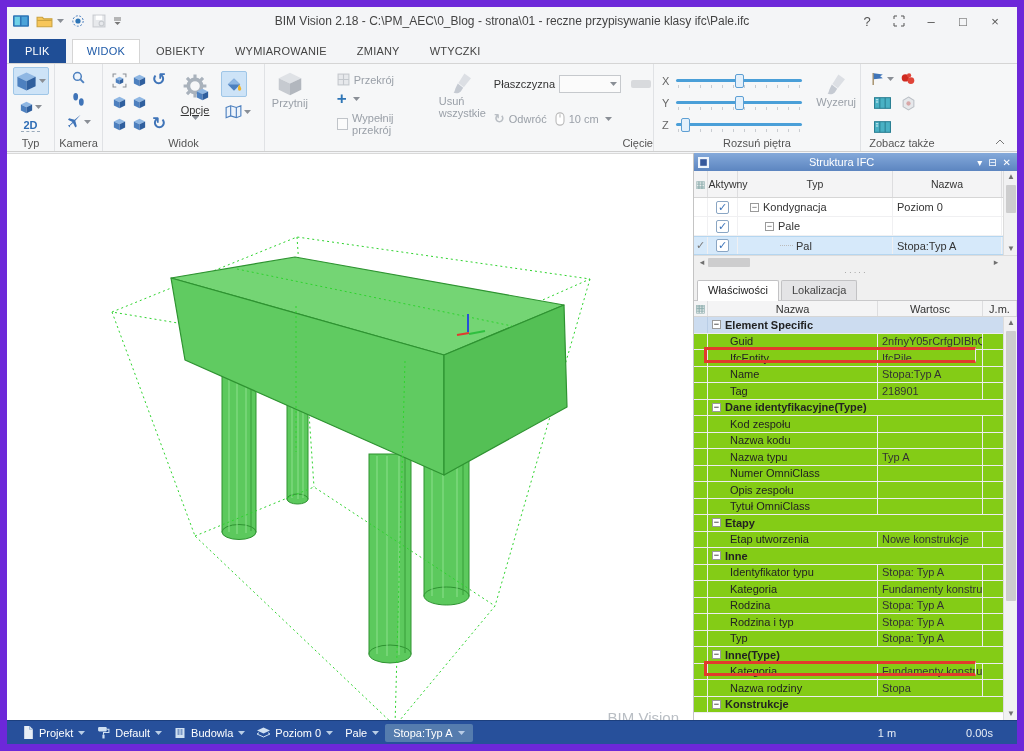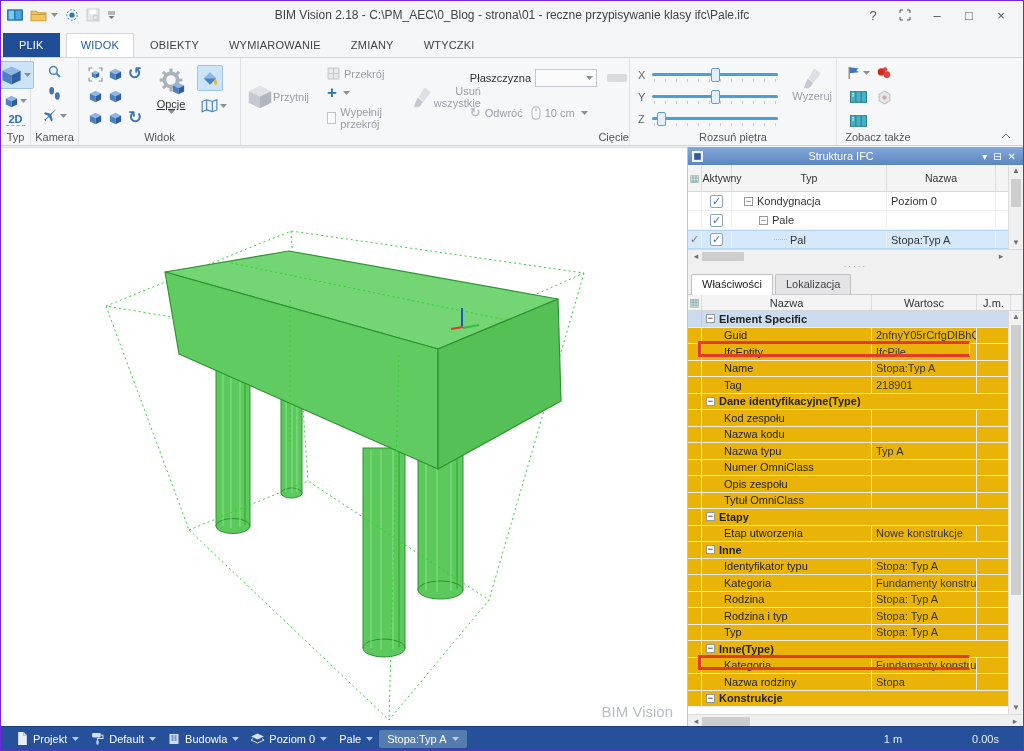--- a/index.html
+++ b/index.html
@@ -1,17 +1,17 @@
 <!DOCTYPE html>
 <html><head>
 <meta charset="utf-8">
 <style>
   html,body{margin:0;padding:0;}
   body{font-family:"Liberation Sans","DejaVu Sans",sans-serif;font-size:11px;color:#333;background:#888;}
-  .window{position:relative;width:1024px;height:751px;background:#f4f5f7;overflow:hidden;border:1px solid #6d28d9;box-sizing:border-box;}
+  .window{position:relative;width:1024px;height:751px;background:#f4f5f7;overflow:hidden;border:7px solid #6d28d9;box-sizing:border-box;}
   *{box-sizing:border-box;}
 
   
   .titlebar{position:absolute;left:0;top:0;width:100%;height:28px;display:flex;align-items:center;background:#f4f5f7;}
   .qat{display:flex;align-items:center;gap:7px;padding-left:6px;}
   .qat .qbtn{display:flex;align-items:center;gap:2px;}
   .title-text{position:absolute;left:0;right:0;text-align:center;font-size:12px;color:#444;pointer-events:none;}
   .winbtns{margin-left:auto;display:flex;align-items:center;gap:4px;padding-right:8px;z-index:2;}
   .winbtn{width:28px;height:22px;display:flex;align-items:center;justify-content:center;color:#555;font-size:13px;}
   .caret{display:inline-block;margin-left:2px;}
@@ -22,32 +22,32 @@
   .rtab.plik{background:#1f4e96;color:#fff;margin-left:2px;padding:6px 16px;}
   .rtab.active{background:#fff;color:#1e5aa8;border:1px solid #d5d5d5;border-bottom:none;margin-left:4px;}
 
   
   .ribbon{position:absolute;left:0;top:56px;width:100%;height:89px;background:#f6f7f8;border-top:1px solid #d5d5d5;border-bottom:1px solid #cfcfcf;display:flex;}
   .rgroup{position:relative;height:100%;border-right:1px solid #e0e2e5;padding:3px 2px 16px;}
   .rgroup .glabel{position:absolute;left:0;right:0;bottom:2px;text-align:center;color:#555;}
   .ib{display:flex;align-items:center;justify-content:center;border:1px solid transparent;border-radius:2px;color:#444;}
   .ib.sel{background:#cde3f7;border-color:#9fc6e7;}
   .gray{color:#9aa0a8;}
-  .g-typ{width:30px;}
+  .g-typ{width:48px;}
   .g-typ .col{display:flex;flex-direction:column;align-items:center;gap:2px;}
   .twod{color:#2e6db5;font-weight:bold;border-bottom:1px dashed #9ab;padding:0 2px;}
   .g-kamera{width:48px;}
   .g-kamera .col{display:flex;flex-direction:column;align-items:center;gap:5px;padding-top:2px;}
   .g-widok{width:162px;display:flex;gap:4px;padding-left:6px;}
   .cubegrid{display:grid;grid-template-columns:20px 20px 20px;grid-auto-rows:22px;align-items:center;justify-items:center;padding-top:2px;}
   .opcje-col{display:flex;flex-direction:column;align-items:center;width:44px;padding-top:2px;}
   .opcje-col .lbl{margin-top:1px;text-decoration:underline;}
   .wid-right{display:flex;flex-direction:column;gap:4px;padding-top:4px;}
   .g-ciecie{width:389px;display:flex;padding-left:6px;gap:8px;}
-  .bigbtn{display:flex;flex-direction:row;align-items:center;width:52px;padding-top:4px;text-align:right;line-height:12px;}
+  .bigbtn{display:flex;flex-direction:column;align-items:center;width:52px;padding-top:4px;text-align:left;line-height:12px;}
   .stack{display:flex;flex-direction:column;gap:6px;padding-top:6px;}
   .hrow{display:flex;align-items:center;gap:4px;}
   .combo{width:62px;height:18px;background:#fbfbfb;border:1px solid #c6c9cd;display:flex;align-items:center;justify-content:flex-end;padding-right:3px;}
   .dashbtn{width:20px;height:8px;background:#d8dadd;border-radius:2px;margin-left:6px;}
   .chk{width:12px;height:12px;border:1px solid #c0c4c9;background:#fbfbfb;}
   .g-rozsun{width:207px;padding-left:8px;}
   .sliders{display:flex;flex-direction:column;gap:3px;padding-top:4px;}
   .slrow{display:flex;align-items:center;gap:6px;height:19px;}
   .sl-axis{width:8px;color:#666;}
   .sl-track{position:relative;width:126px;height:16px;}
@@ -86,21 +86,21 @@
   .vs-arrow{position:absolute;left:0;width:14px;height:12px;color:#707070;font-size:8px;text-align:center;line-height:12px;}
   .vs-thumb{position:absolute;left:2px;width:10px;background:#cdcdce;border-radius:1px;}
   .splitdots{height:8px;display:flex;align-items:center;justify-content:center;color:#9a9a9a;letter-spacing:2px;font-size:8px;line-height:4px;}
 
   .ptabs{height:23px;display:flex;align-items:flex-end;padding-left:3px;background:#f0f0f0;}
   .ptab{padding:3px 10px 4px;border:1px solid #c2c2c4;border-bottom:none;background:#e4e4e6;color:#444;margin-right:2px;border-radius:2px 2px 0 0;}
   .ptab.active{background:#fff;color:#222;position:relative;top:1px;padding-bottom:5px;}
   .phead{display:grid;grid-template-columns:14px 170px 105px 34px 1fr;height:17px;background:#f4f4f5;border-top:1px solid #c9c9cb;border-bottom:1px solid #d6d6d6;align-items:center;}
   .phead>div{height:100%;display:flex;align-items:center;justify-content:center;border-right:1px solid #dddddf;color:#333;}
   .prows{position:relative;flex:1;background:#fff;overflow:hidden;}
-  .prow{position:relative;display:grid;grid-template-columns:14px 170px 105px 34px;height:16.5px;align-items:center;border-bottom:1px solid #ececef;background:#eab308;}
+  .prow{position:relative;display:grid;grid-template-columns:14px 170px 105px 34px;height:16.5px;align-items:center;border-bottom:1px solid #ececef;background:#84cc16;}
   .prow>div{height:100%;display:flex;align-items:center;border-right:1px solid #ececef;overflow:hidden;white-space:nowrap;}
   .p-gut{border-right:1px solid #ececef;}
   .p-name{padding-left:22px;color:#222;}
   .p-val{padding-left:4px;}
   .prow.group .p-name{grid-column:2/5;font-weight:bold;padding-left:4px;}
   .prow.accent{background:#ccdcf0;}
   .prow.accent>div{border-right-color:#b9cde6;}
   .redbox{position:absolute;left:10px;width:272px;top:-3px;bottom:-3px;border:3px solid #e23b2c;z-index:3;pointer-events:none;}
 
   

